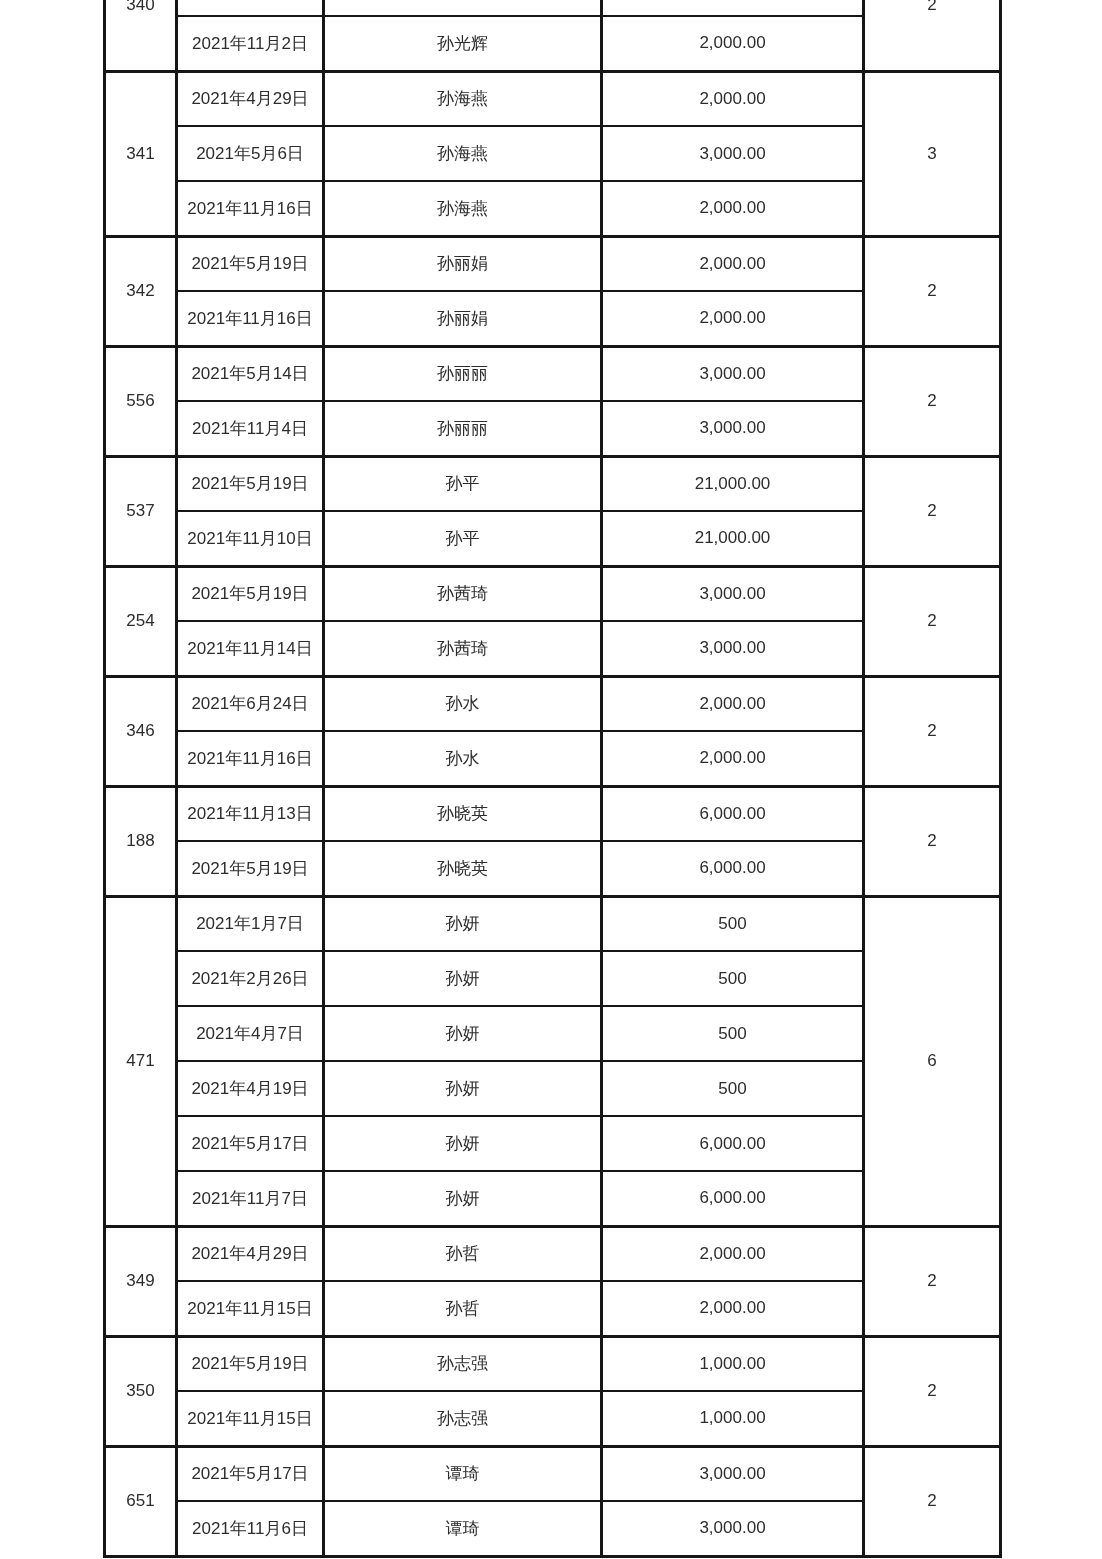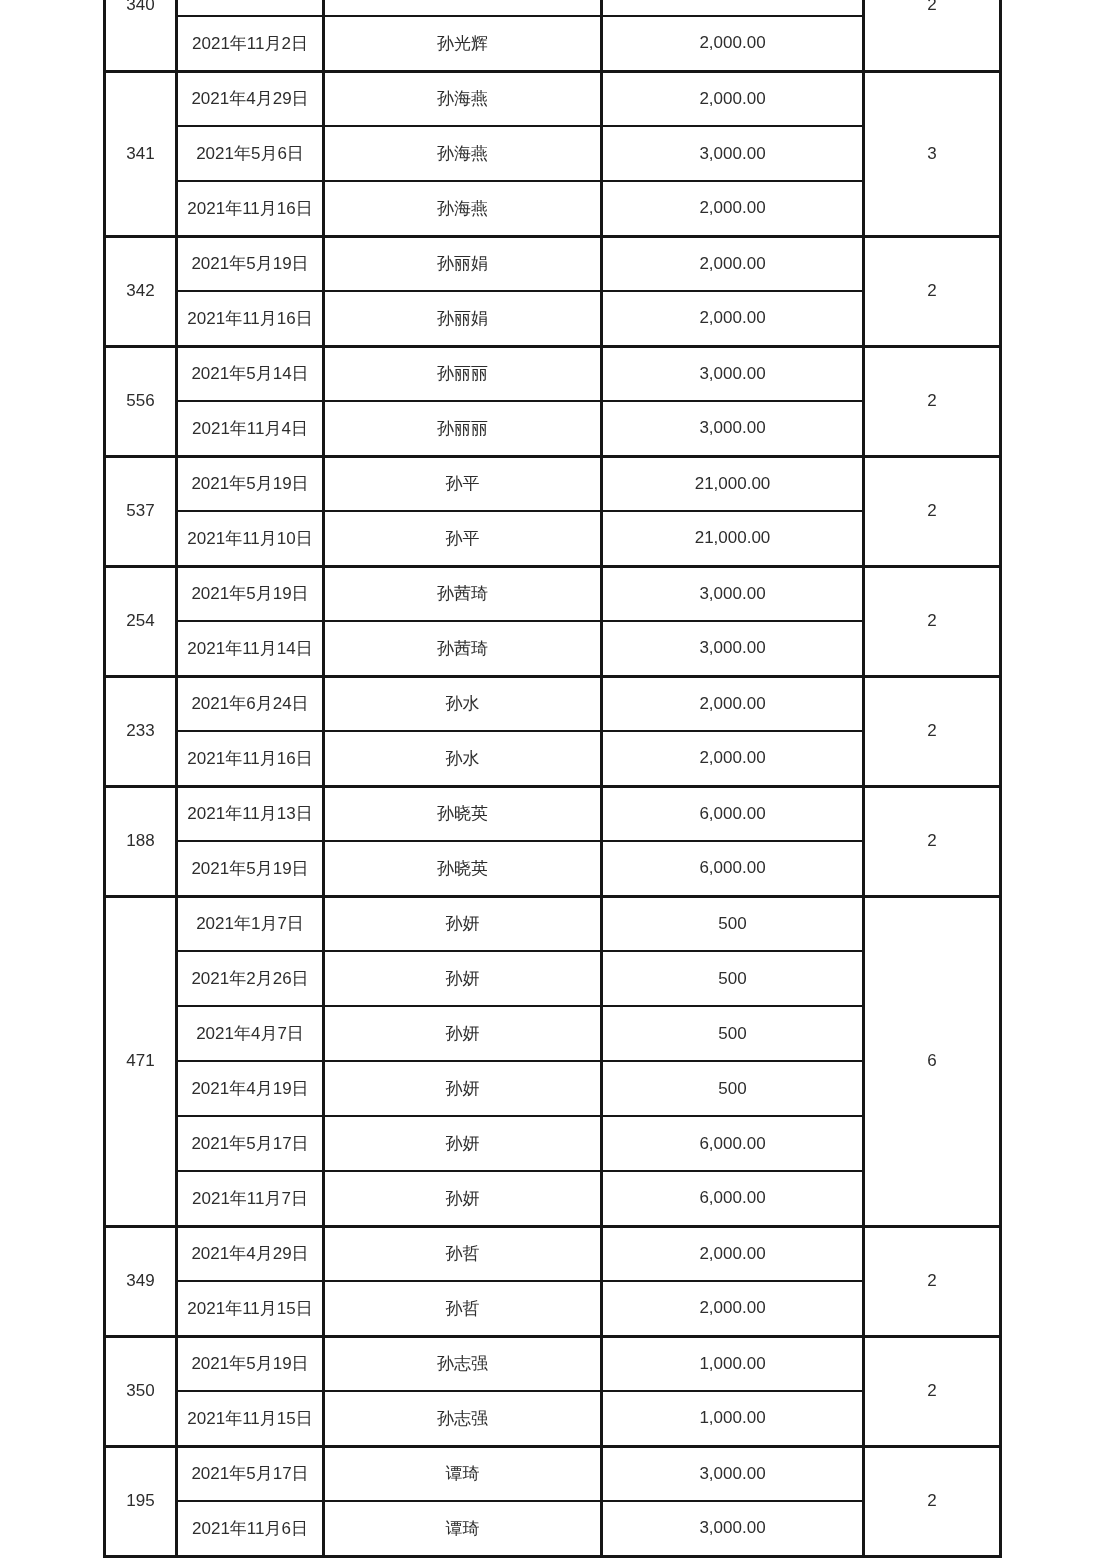--- a/index.html
+++ b/index.html
@@ -124,21 +124,21 @@
             <td class="col-name">孙茜琦</td>
             <td class="col-amount">3,000.00</td>
             <td class="col-count merged-cell" rowspan="2">2</td>
           </tr>
           <tr class="data-row entry-last">
             <td class="col-date">2021年11月14日</td>
             <td class="col-name">孙茜琦</td>
             <td class="col-amount">3,000.00</td>
           </tr>
           <tr class="data-row">
-            <td class="col-index merged-cell" rowspan="2">233</td>
+            <td class="col-index merged-cell" rowspan="2">346</td>
             <td class="col-date">2021年6月24日</td>
             <td class="col-name">孙水</td>
             <td class="col-amount">2,000.00</td>
             <td class="col-count merged-cell" rowspan="2">2</td>
           </tr>
           <tr class="data-row entry-last">
             <td class="col-date">2021年11月16日</td>
             <td class="col-name">孙水</td>
             <td class="col-amount">2,000.00</td>
           </tr>
@@ -204,21 +204,21 @@
             <td class="col-name">孙志强</td>
             <td class="col-amount">1,000.00</td>
             <td class="col-count merged-cell" rowspan="2">2</td>
           </tr>
           <tr class="data-row entry-last">
             <td class="col-date">2021年11月15日</td>
             <td class="col-name">孙志强</td>
             <td class="col-amount">1,000.00</td>
           </tr>
           <tr class="data-row">
-            <td class="col-index merged-cell" rowspan="2">195</td>
+            <td class="col-index merged-cell" rowspan="2">651</td>
             <td class="col-date">2021年5月17日</td>
             <td class="col-name">谭琦</td>
             <td class="col-amount">3,000.00</td>
             <td class="col-count merged-cell" rowspan="2">2</td>
           </tr>
           <tr class="data-row entry-last">
             <td class="col-date">2021年11月6日</td>
             <td class="col-name">谭琦</td>
             <td class="col-amount">3,000.00</td>
           </tr>

